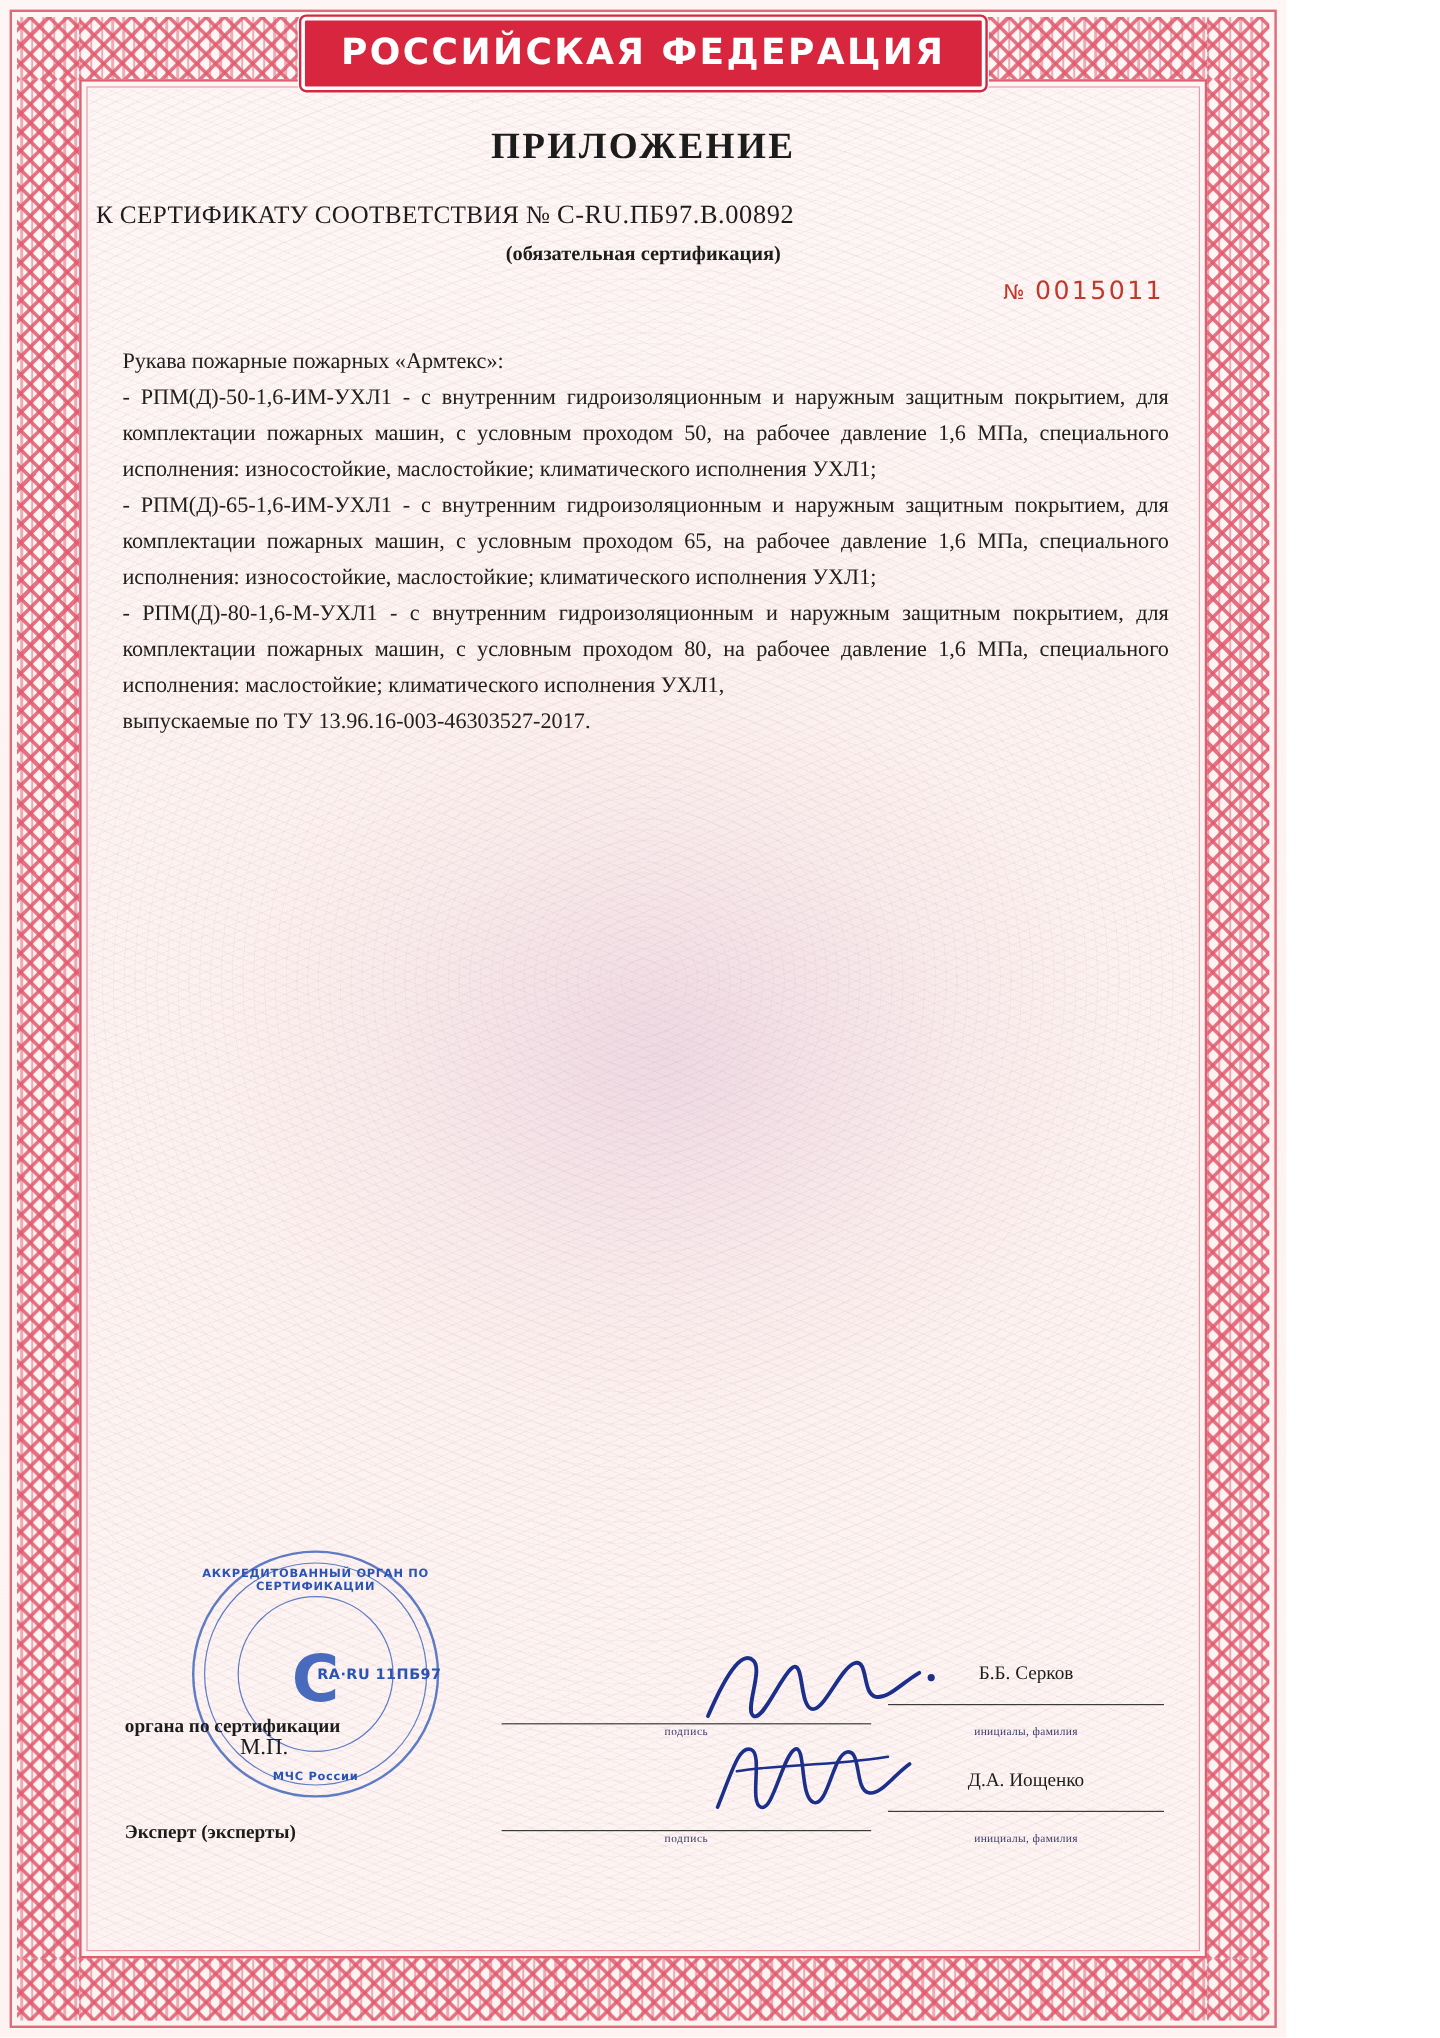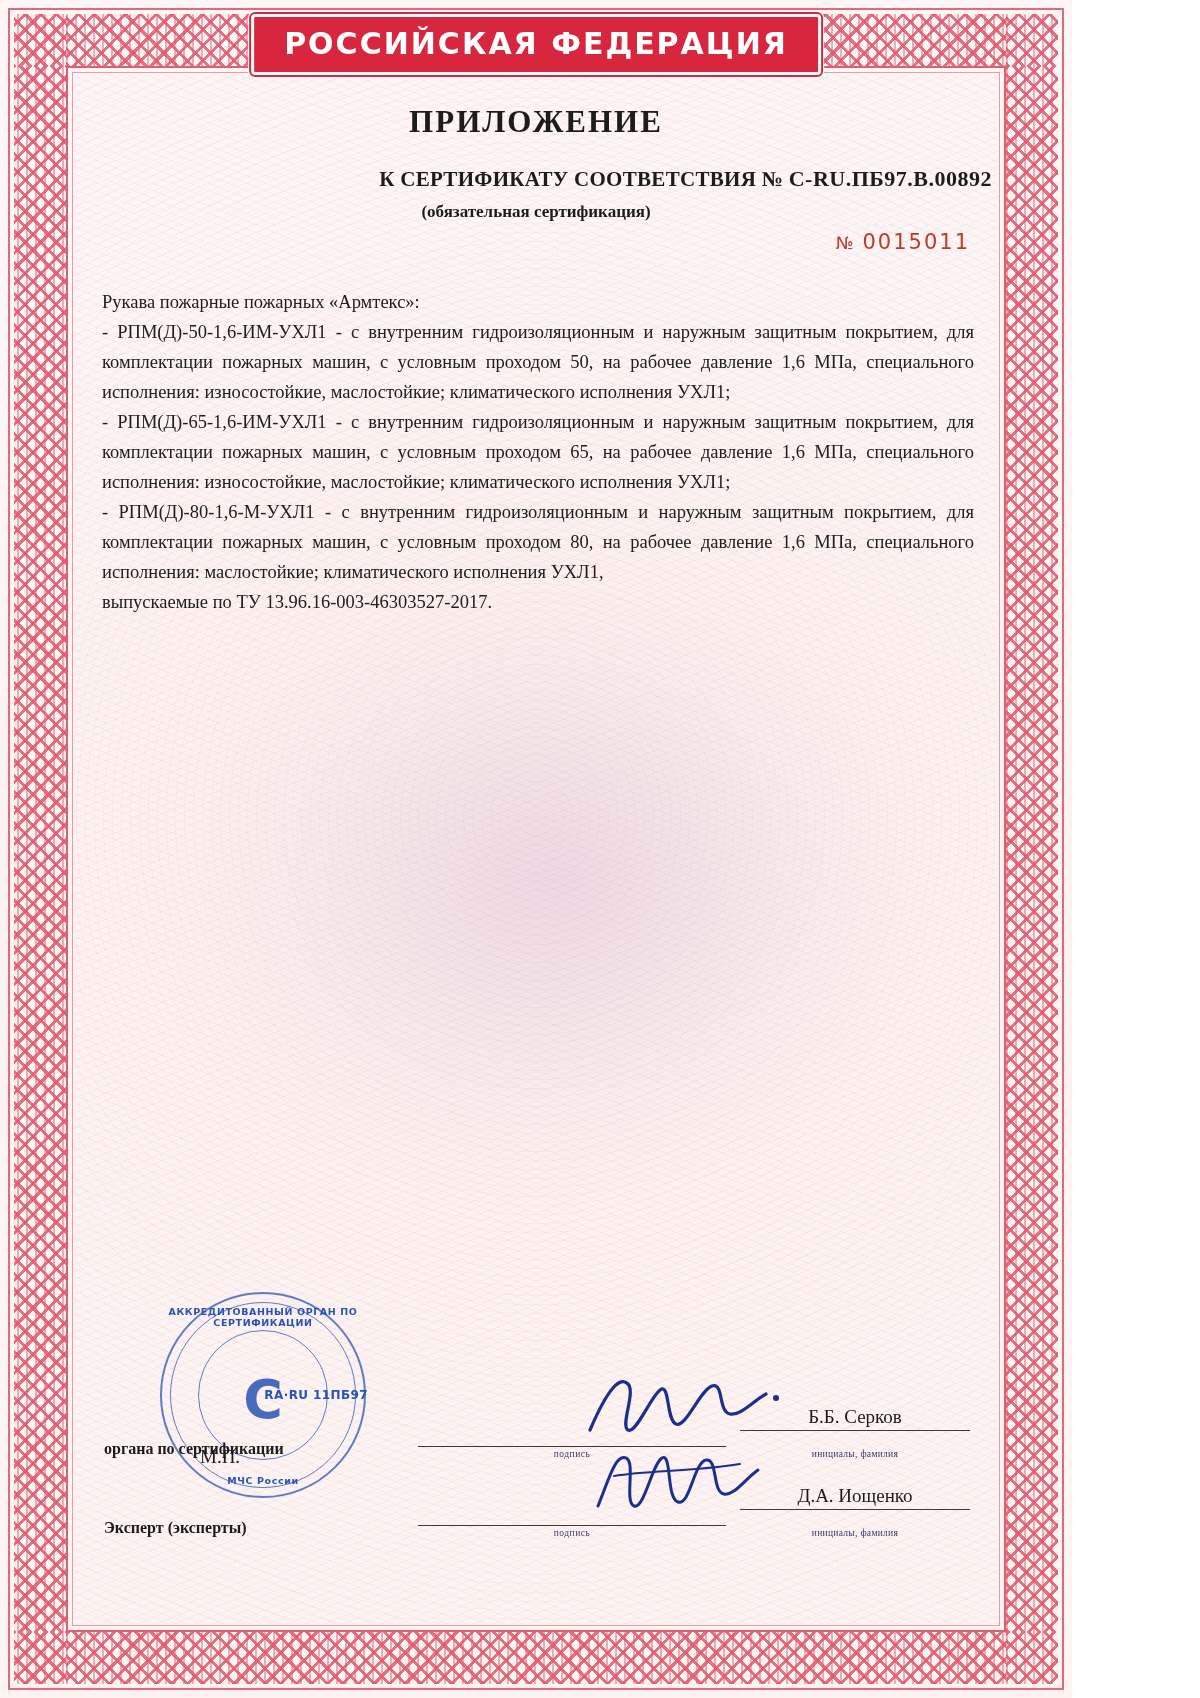--- a/index.html
+++ b/index.html
@@ -101,23 +101,23 @@
   }
   .doc-title {
     text-align: center;
     font-size: 31px;
     font-weight: bold;
     letter-spacing: 2px;
     color: #1c1c1c;
     margin-top: 18px;
   }
   .doc-subtitle {
-    text-align: right;
+    text-align: left;
     font-size: 21px;
-    font-weight: bold;
+    font-weight: normal;
     color: #1c1c1c;
     margin-top: 26px;
     letter-spacing: .3px;
   }
   .doc-subtitle .cert-no {
     font-size: 22px;
     letter-spacing: .5px;
   }
   .doc-note {
     text-align: center;
@@ -186,24 +186,24 @@
     font-size: 9.5px;
     color: #3a3a6a;
     letter-spacing: .5px;
     margin-top: 2px;
   }
   .sign-name-wrap {
     width: 230px;
     text-align: center;
   }
   .sign-name {
-    font-size: 19px;
+    font-size: 16px;
     color: #1c1c1c;
     border-bottom: 1px solid #3b3b3b;
-    padding-bottom: 2px;
+    padding-bottom: 16px;
     font-weight: normal;
   }
   .sign-name-caption {
     font-size: 9.5px;
     color: #3a3a6a;
     letter-spacing: .3px;
     margin-top: 18px;
   }
 
   .mp-label {

